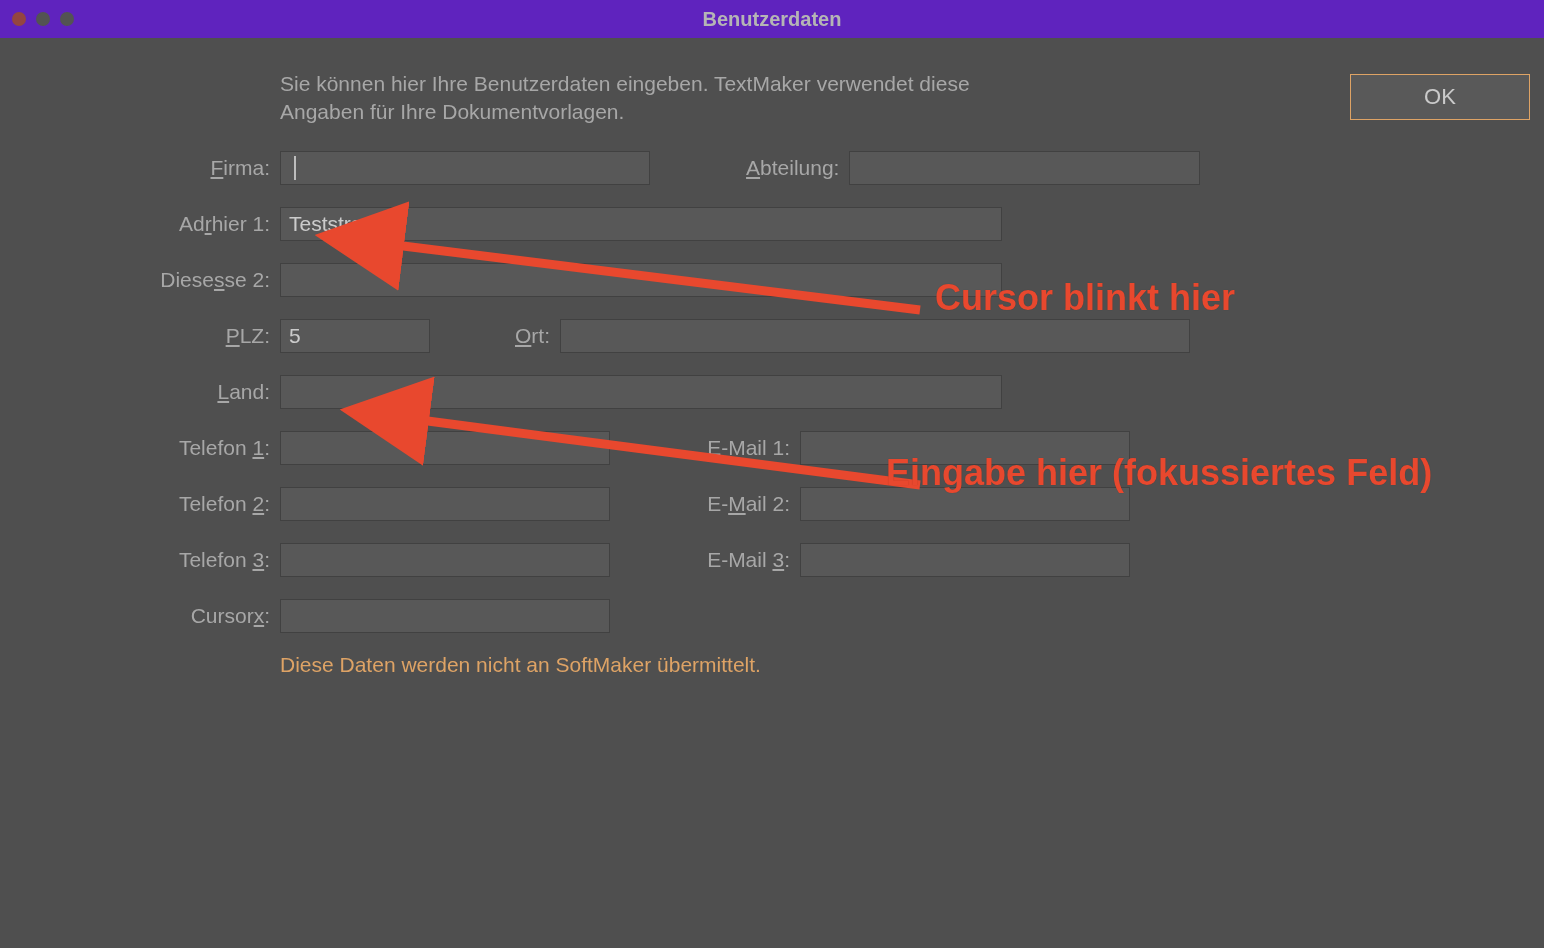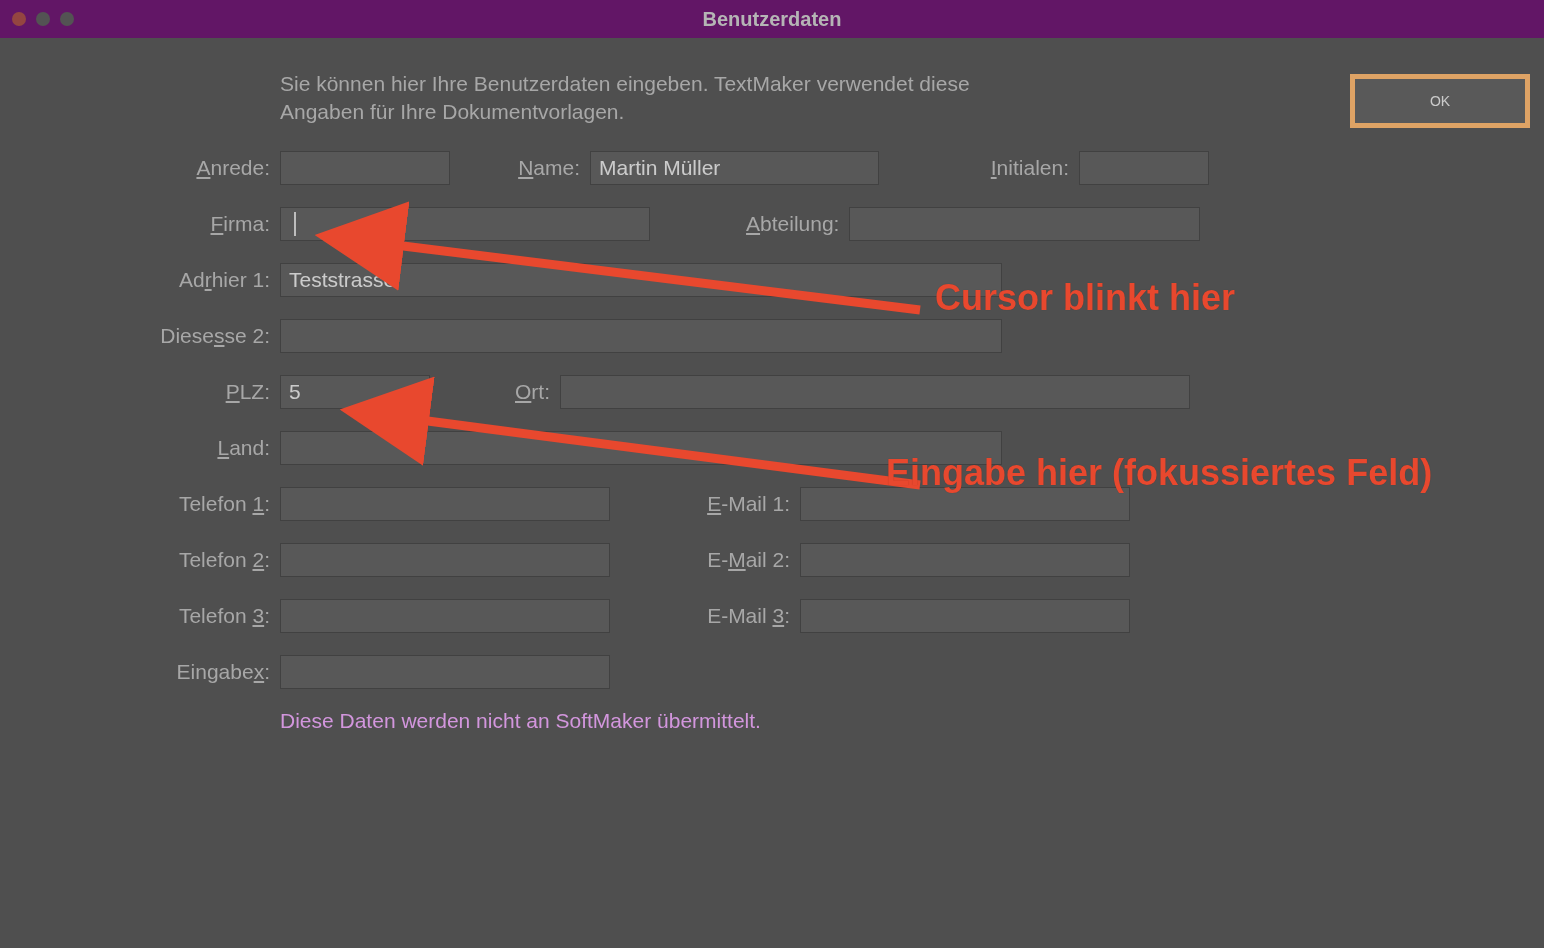--- a/index.html
+++ b/index.html
@@ -9,21 +9,21 @@
     height: 948px;
     background: #5a5a5a;
     font-family: -apple-system, "Helvetica Neue", Arial, sans-serif;
     overflow: hidden;
     position: relative;
   }
 
   
   .titlebar {
     height: 38px;
-    background: #701a75;
+    background: #6d28d9;
     display: flex;
     align-items: center;
     position: relative;
   }
   .traffic-lights {
     display: flex;
     gap: 10px;
     margin-left: 12px;
   }
   .tl {
@@ -117,42 +117,42 @@
   .lbl2.mail  { width: 150px; }
 
   .cursor {
     position: absolute;
     width: 2px;
     height: 24px;
     background: #d8d8d8;
   }
 
   .footnote {
-    color: #f0abfc;
+    color: #fdba74;
     font-size: 21px;
     margin-left: 160px;
     margin-top: 10px;
   }
 
   
   .btns {
     position: absolute;
     right: 14px;
     top: 74px;
     width: 180px;
     display: flex;
     flex-direction: column;
     gap: 14px;
   }
   .btn {
     height: 44px;
     background: #666666;
-    border: 5px solid #fdba74;
+    border: 1px solid #fdba74;
     color: #e6e6e6;
-    font-size: 14px;
+    font-size: 22px;
     display: flex;
     align-items: center;
     justify-content: center;
     cursor: pointer;
   }
 
   
   .anno-text {
     position: absolute;
     color: #e8482e;
@@ -190,30 +190,20 @@
 </div>
 
 <div class="btns">
   <div class="btn">OK</div>
 </div>
 
 <div class="form-area">
 
   <p class="intro">Sie können hier Ihre Benutzerdaten eingeben. TextMaker verwendet diese Angaben für Ihre Dokumentvorlagen.</p>
 
-  <div class="row">
-    <span class="lbl"><span class="ul">A</span><span>nrede:</span></span>
-    <input class="inp w-salut" value="" style="">
-    <span class="gap-a"></span>
-    <span class="lbl2 name"><span class="ul">N</span><span>ame:</span></span>
-    <input class="inp w-name" value="Martin Müller" style="">
-    <span class="gap-b"></span>
-    <span class="lbl2 init"><span class="ul">I</span><span>nitialen:</span></span>
-    <input class="inp w-init" value="" style="">
-  </div>
 
   <div class="row" style="position:relative;">
     <span class="lbl"><span class="ul">F</span><span>irma:</span></span>
     <div style="position:relative;">
       <input class="inp w-firma" value="" style="">
       <span class="cursor" style="left:14px; top:5px;"></span>
     </div>
     <span style="width:40px;"></span>
     <span class="lbl2 abt"><span class="ul">A</span><span>bteilung:</span></span>
     <input class="inp w-abt" value="" style="">
@@ -260,21 +250,21 @@
 
   <div class="row">
     <span class="lbl"><span>Telefon </span><span class="ul">3</span><span>:</span></span>
     <input class="inp w-tel" value="" style="">
     <span style="width:30px"></span>
     <span class="lbl2 mail"><span>E-Mail </span><span class="ul">3</span><span>:</span></span>
     <input class="inp w-mail" value="" style="">
   </div>
 
   <div class="row">
-    <span class="lbl"><span>Eingabe</span><span class="ul">x</span><span>:</span></span>
+    <span class="lbl"><span>Cursor</span><span class="ul">x</span><span>:</span></span>
     <input class="inp w-tel" value="" style="">
   </div>
 
 
   <div class="footnote">Diese Daten werden nicht an SoftMaker übermittelt.</div>
 </div>
 
 <div class="dim"></div>
 
 <svg class="arrows">

